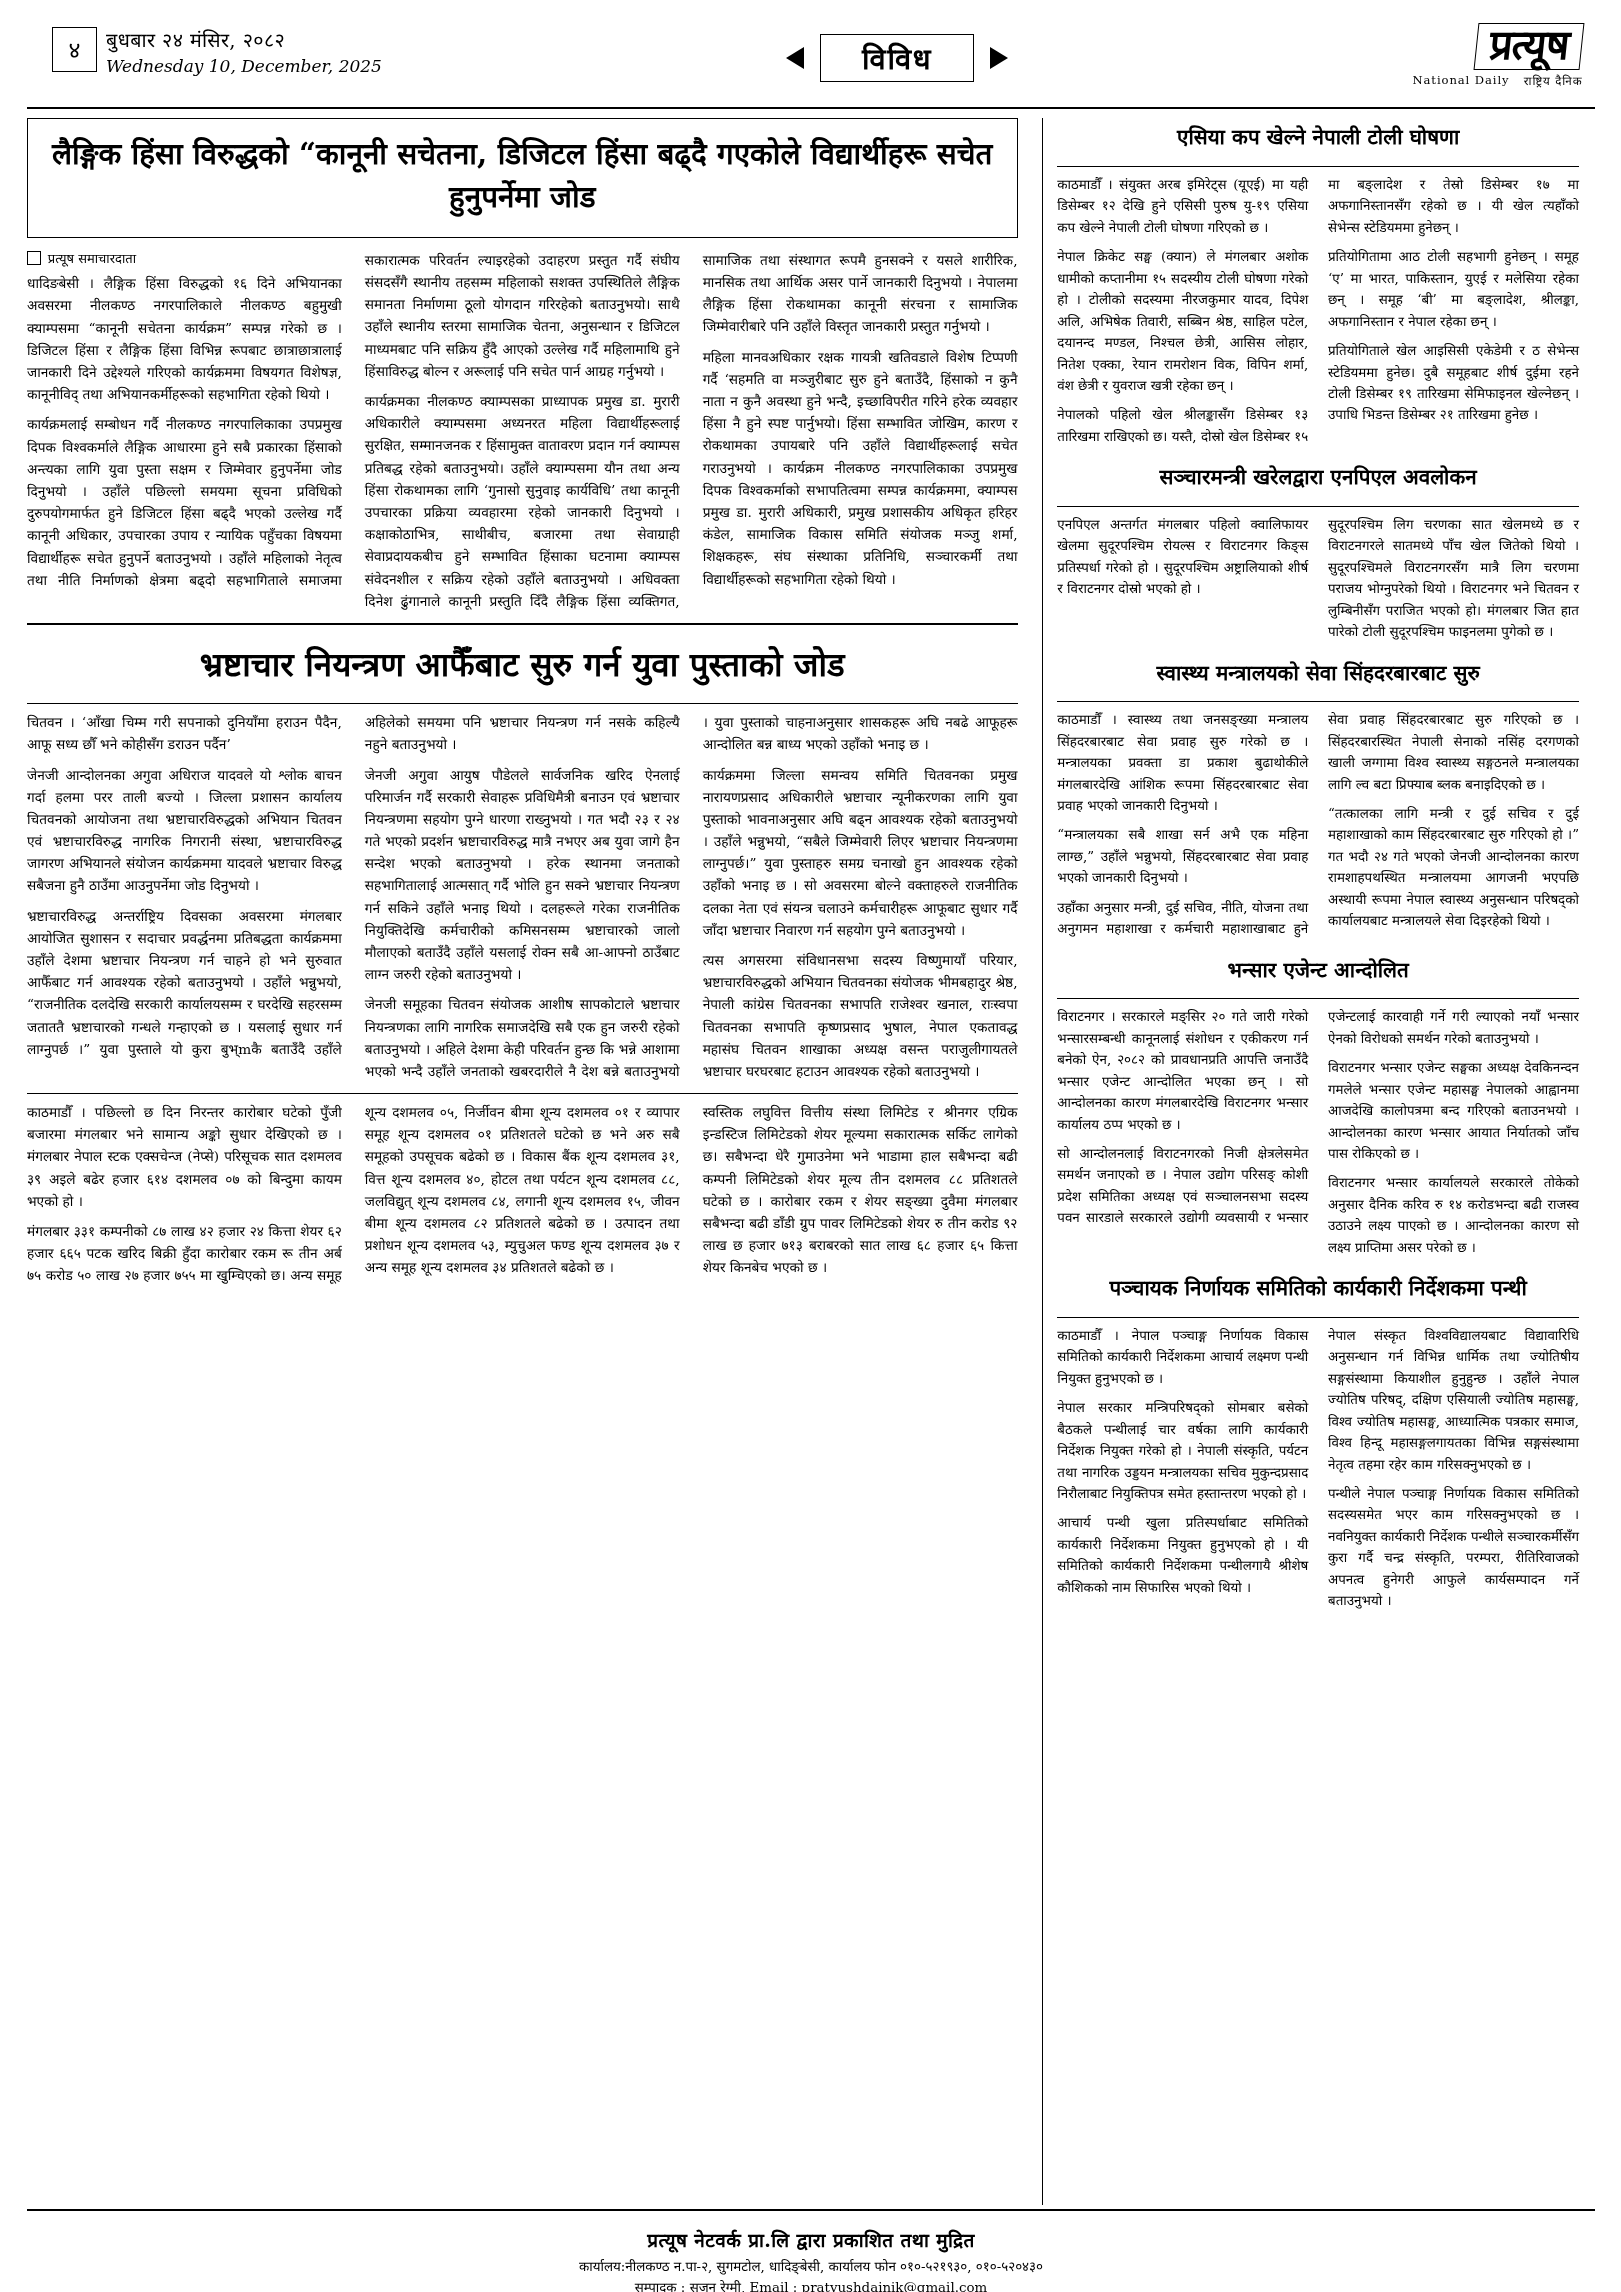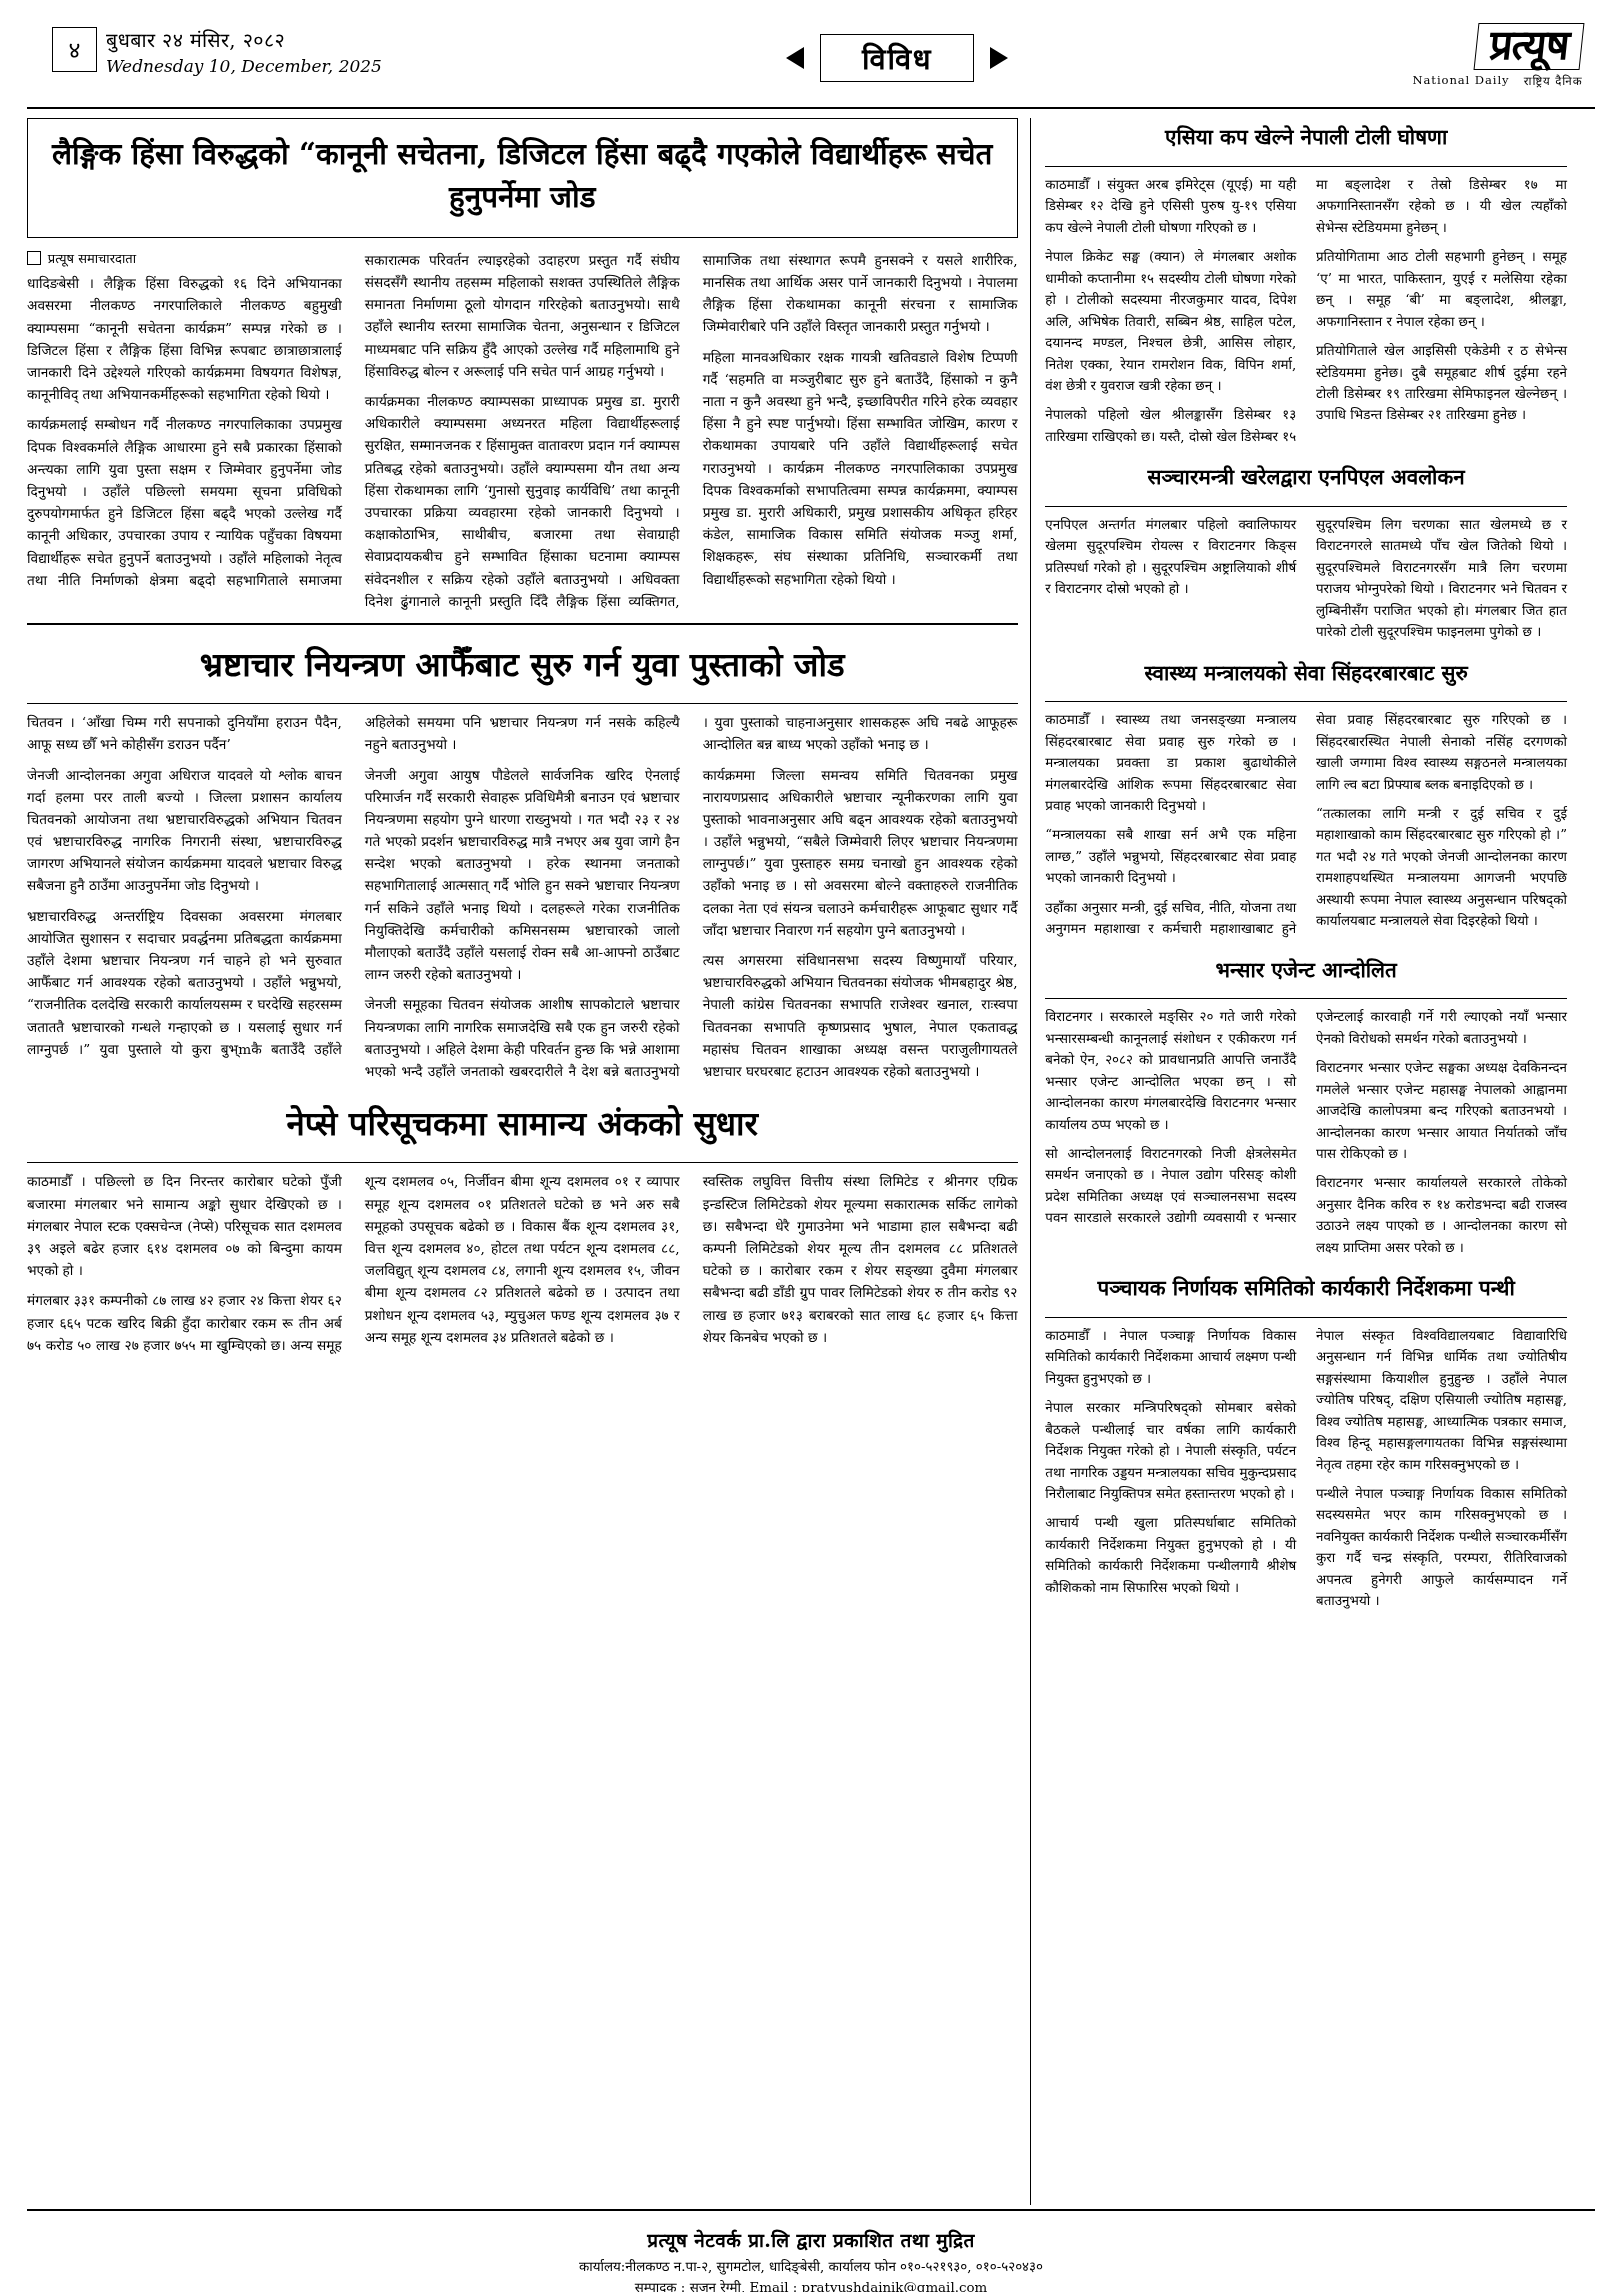--- a/index.html
+++ b/index.html
@@ -31,21 +31,21 @@
   }
   .mh-right{text-align:right;padding-right:12.5px;}
   .logo-main{
     font-family:"DejaVu Serif",serif;font-size:41px;font-weight:bold;letter-spacing:-0.9px;
     border:1.8px solid #000;display:inline-block;padding:0 12.5px 1.8px 12.5px;line-height:1.05;
     transform:skewX(-6deg);
   }
   .logo-sub{display:flex;justify-content:flex-start;gap:14.3px;font-size:11.6px;margin-top:2.7px;
     font-family:"DejaVu Serif",serif;letter-spacing:0.9px;}
   
-  .content{display:flex;gap:0;margin-top:9px;height:2087px;}
+  .content{display:flex;gap:12px;margin-top:9px;height:2087px;}
   .col-left{width:1003px;padding-right:12.5px;box-sizing:border-box;}
   .col-right{width:537px;padding-left:14.3px;border-left:1.3px solid #000;box-sizing:border-box;}
   
   .np{font-family:"DejaVu Serif",serif;}
   .headline{
     font-family:"DejaVu Serif",serif;font-weight:bold;line-height:1.45;text-align:center;
   }
   .h-lead{font-size:29.6px;padding:5.4px 9px 9px 9px;}
   .h-med{font-size:33px;padding:7.2px 5.4px;}
   .h-small{font-size:20.6px;padding:5.4px 3.6px;}
@@ -129,21 +129,20 @@
           <p class="body">जेनजी आन्दोलनका अगुवा अधिराज यादवले यो श्लोक बाचन गर्दा हलमा परर ताली बज्यो । जिल्ला प्रशासन कार्यालय चितवनको आयोजना तथा भ्रष्टाचारविरुद्धको अभियान चितवन एवं भ्रष्टाचारविरुद्ध नागरिक निगरानी संस्था, भ्रष्टाचारविरुद्ध जागरण अभियानले संयोजन कार्यक्रममा यादवले भ्रष्टाचार विरुद्ध सबैजना हुनै ठाउँमा आउनुपर्नेमा जोड दिनुभयो ।</p>
           <p class="body">भ्रष्टाचारविरुद्ध अन्तर्राष्ट्रिय दिवसका अवसरमा मंगलबार आयोजित सुशासन र सदाचार प्रवर्द्धनमा प्रतिबद्धता कार्यक्रममा उहाँले देशमा भ्रष्टाचार नियन्त्रण गर्न चाहने हो भने सुरुवात आफैँबाट गर्न आवश्यक रहेको बताउनुभयो । उहाँले भन्नुभयो, “राजनीतिक दलदेखि सरकारी कार्यालयसम्म र घरदेखि सहरसम्म जताततै भ्रष्टाचारको गन्धले गन्हाएको छ । यसलाई सुधार गर्न लाग्नुपर्छ ।” युवा पुस्ताले यो कुरा बुभ्mकै बताउँदै उहाँले अहिलेको समयमा पनि भ्रष्टाचार नियन्त्रण गर्न नसके कहिल्यै नहुने बताउनुभयो ।</p>
           <p class="body">जेनजी अगुवा आयुष पौडेलले सार्वजनिक खरिद ऐनलाई परिमार्जन गर्दै सरकारी सेवाहरू प्रविधिमैत्री बनाउन एवं भ्रष्टाचार नियन्त्रणमा सहयोग पुग्ने धारणा राख्नुभयो । गत भदौ २३ र २४ गते भएको प्रदर्शन भ्रष्टाचारविरुद्ध मात्रै नभएर अब युवा जागे हैन सन्देश भएको बताउनुभयो । हरेक स्थानमा जनताको सहभागितालाई आत्मसात् गर्दै भोलि हुन सक्ने भ्रष्टाचार नियन्त्रण गर्न सकिने उहाँले भनाइ थियो । दलहरूले गरेका राजनीतिक नियुक्तिदेखि कर्मचारीको कमिसनसम्म भ्रष्टाचारको जालो मौलाएको बताउँदै उहाँले यसलाई रोक्न सबै आ-आफ्नो ठाउँबाट लाग्न जरुरी रहेको बताउनुभयो ।</p>
           <p class="body">जेनजी समूहका चितवन संयोजक आशीष सापकोटाले भ्रष्टाचार नियन्त्रणका लागि नागरिक समाजदेखि सबै एक हुन जरुरी रहेको बताउनुभयो । अहिले देशमा केही परिवर्तन हुन्छ कि भन्ने आशामा भएको भन्दै उहाँले जनताको खबरदारीले नै देश बन्ने बताउनुभयो । युवा पुस्ताको चाहनाअनुसार शासकहरू अघि नबढे आफूहरू आन्दोलित बन्न बाध्य भएको उहाँको भनाइ छ ।</p>
           <p class="body">कार्यक्रममा जिल्ला समन्वय समिति चितवनका प्रमुख नारायणप्रसाद अधिकारीले भ्रष्टाचार न्यूनीकरणका लागि युवा पुस्ताको भावनाअनुसार अघि बढ्न आवश्यक रहेको बताउनुभयो । उहाँले भन्नुभयो, “सबैले जिम्मेवारी लिएर भ्रष्टाचार नियन्त्रणमा लाग्नुपर्छ।” युवा पुस्ताहरु समग्र चनाखो हुन आवश्यक रहेको उहाँको भनाइ छ । सो अवसरमा बोल्ने वक्ताहरुले राजनीतिक दलका नेता एवं संयन्त्र चलाउने कर्मचारीहरू आफूबाट सुधार गर्दै जाँदा भ्रष्टाचार निवारण गर्न सहयोग पुग्ने बताउनुभयो ।</p>
           <p class="body">त्यस अगसरमा संविधानसभा सदस्य विष्णुमायाँ परियार, भ्रष्टाचारविरुद्धको अभियान चितवनका संयोजक भीमबहादुर श्रेष्ठ, नेपाली कांग्रेस चितवनका सभापति राजेश्वर खनाल, राःस्वपा चितवनका सभापति कृष्णप्रसाद भुषाल, नेपाल एकतावद्ध महासंघ चितवन शाखाका अध्यक्ष वसन्त पराजुलीगायतले भ्रष्टाचार घरघरबाट हटाउन आवश्यक रहेको बताउनुभयो ।</p>
         </div>
       </div>
 
       <div class="seg">
-        <div class="headline h-med">नेप्से परिसूचकमा सामान्य अंकको सुधार</div>
         <div class="rule"></div>
         <div class="cols3">
           <p class="body">काठमाडौँ । पछिल्लो छ दिन निरन्तर कारोबार घटेको पुँजी बजारमा मंगलबार भने सामान्य अङ्को सुधार देखिएको छ । मंगलबार नेपाल स्टक एक्सचेन्ज (नेप्से) परिसूचक सात दशमलव ३९ अइले बढेर हजार ६१४ दशमलव ०७ को बिन्दुमा कायम भएको हो ।</p>
           <p class="body">मंगलबार ३३१ कम्पनीको ८७ लाख ४२ हजार २४ कित्ता शेयर ६२ हजार ६६५ पटक खरिद बिक्री हुँदा कारोबार रकम रू तीन अर्ब ७५ करोड ५० लाख २७ हजार ७५५ मा खुम्चिएको छ। अन्य समूह शून्य दशमलव ०५, निर्जीवन बीमा शून्य दशमलव ०१ र व्यापार समूह शून्य दशमलव ०१ प्रतिशतले घटेको छ भने अरु सबै समूहको उपसूचक बढेको छ । विकास बैंक शून्य दशमलव ३१, वित्त शून्य दशमलव ४०, होटल तथा पर्यटन शून्य दशमलव ८८, जलविद्युत् शून्य दशमलव ८४, लगानी शून्य दशमलव १५, जीवन बीमा शून्य दशमलव ८२ प्रतिशतले बढेको छ । उत्पादन तथा प्रशोधन शून्य दशमलव ५३, म्युचुअल फण्ड शून्य दशमलव ३७ र अन्य समूह शून्य दशमलव ३४ प्रतिशतले बढेको छ ।</p>
           <p class="body">स्वस्तिक लघुवित्त वित्तीय संस्था लिमिटेड र श्रीनगर एग्रिक इन्डस्टिज लिमिटेडको शेयर मूल्यमा सकारात्मक सर्किट लागेको छ। सबैभन्दा धेरै गुमाउनेमा भने भाडामा हाल सबैभन्दा बढी कम्पनी लिमिटेडको शेयर मूल्य तीन दशमलव ८८ प्रतिशतले घटेको छ । कारोबार रकम र शेयर सङ्ख्या दुवैमा मंगलबार सबैभन्दा बढी डाँडी ग्रुप पावर लिमिटेडको शेयर रु तीन करोड ९२ लाख छ हजार ७१३ बराबरको सात लाख ६८ हजार ६५ कित्ता शेयर किनबेच भएको छ ।</p>
         </div>
       </div>
 
     </div>
 

